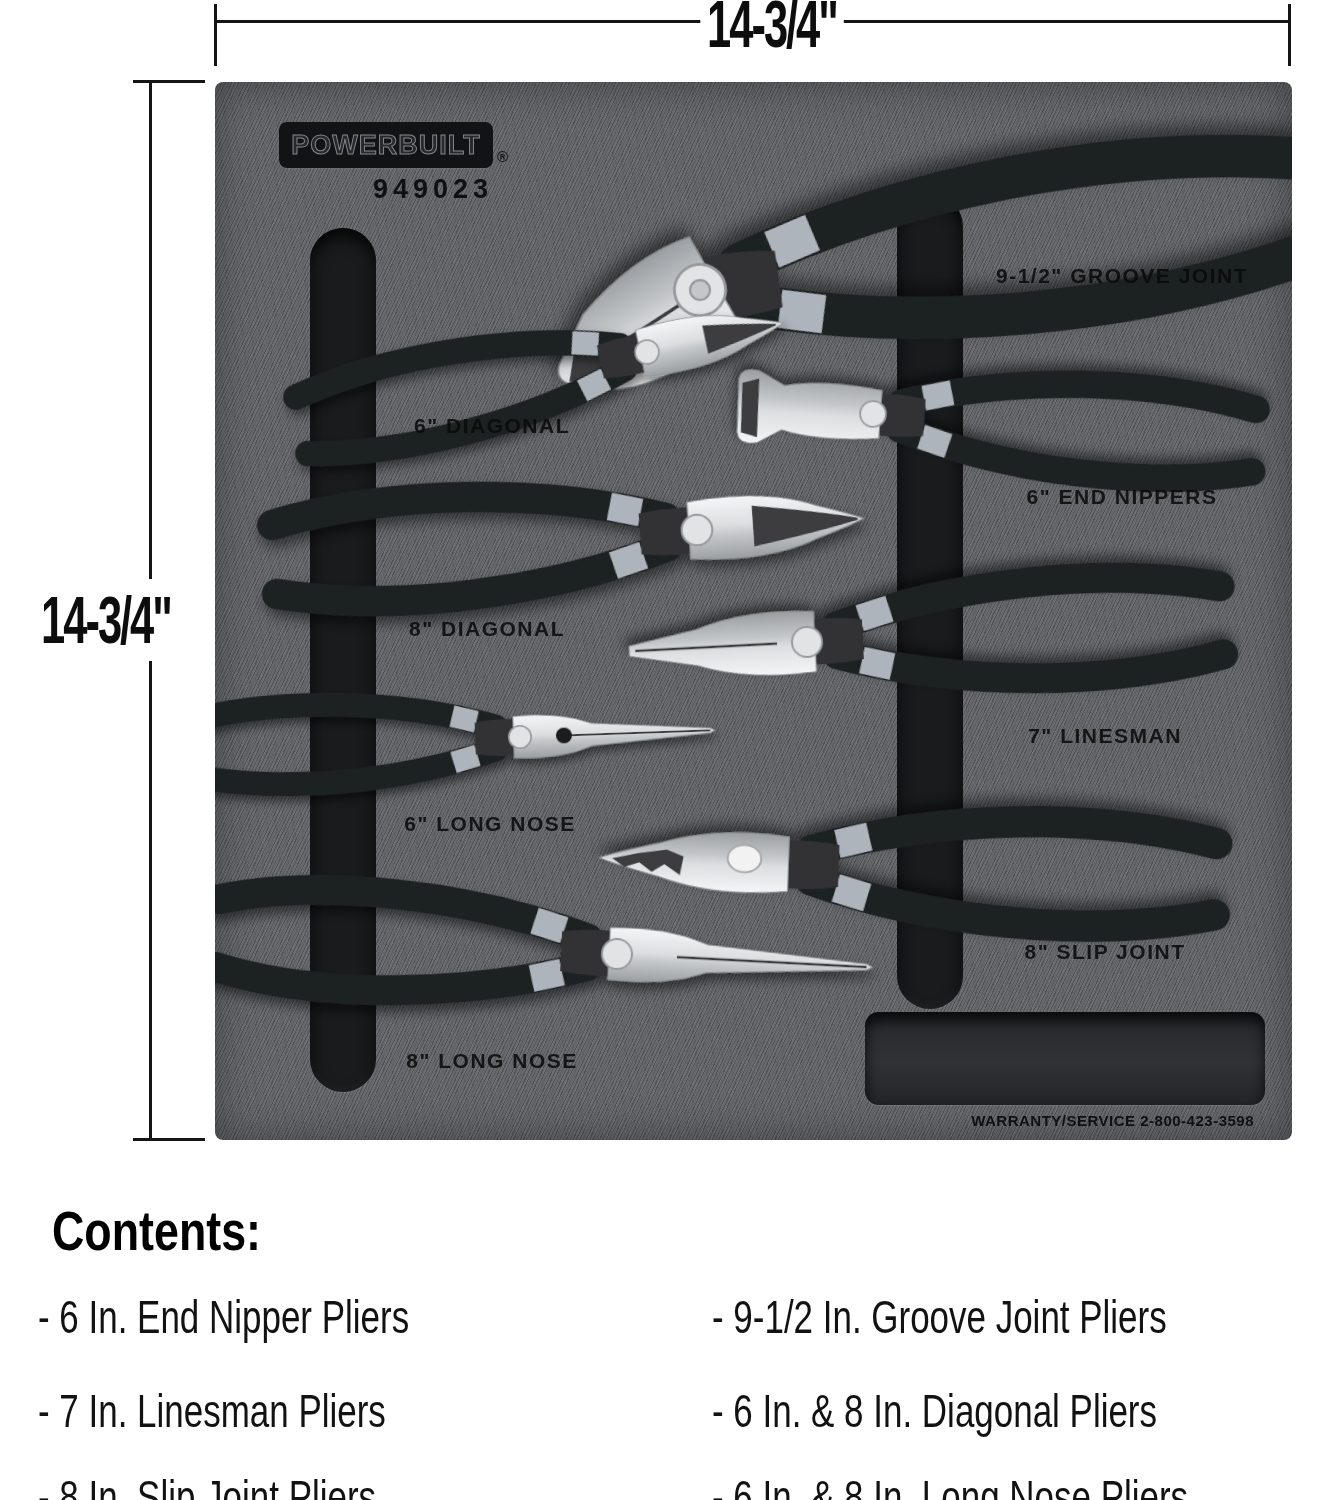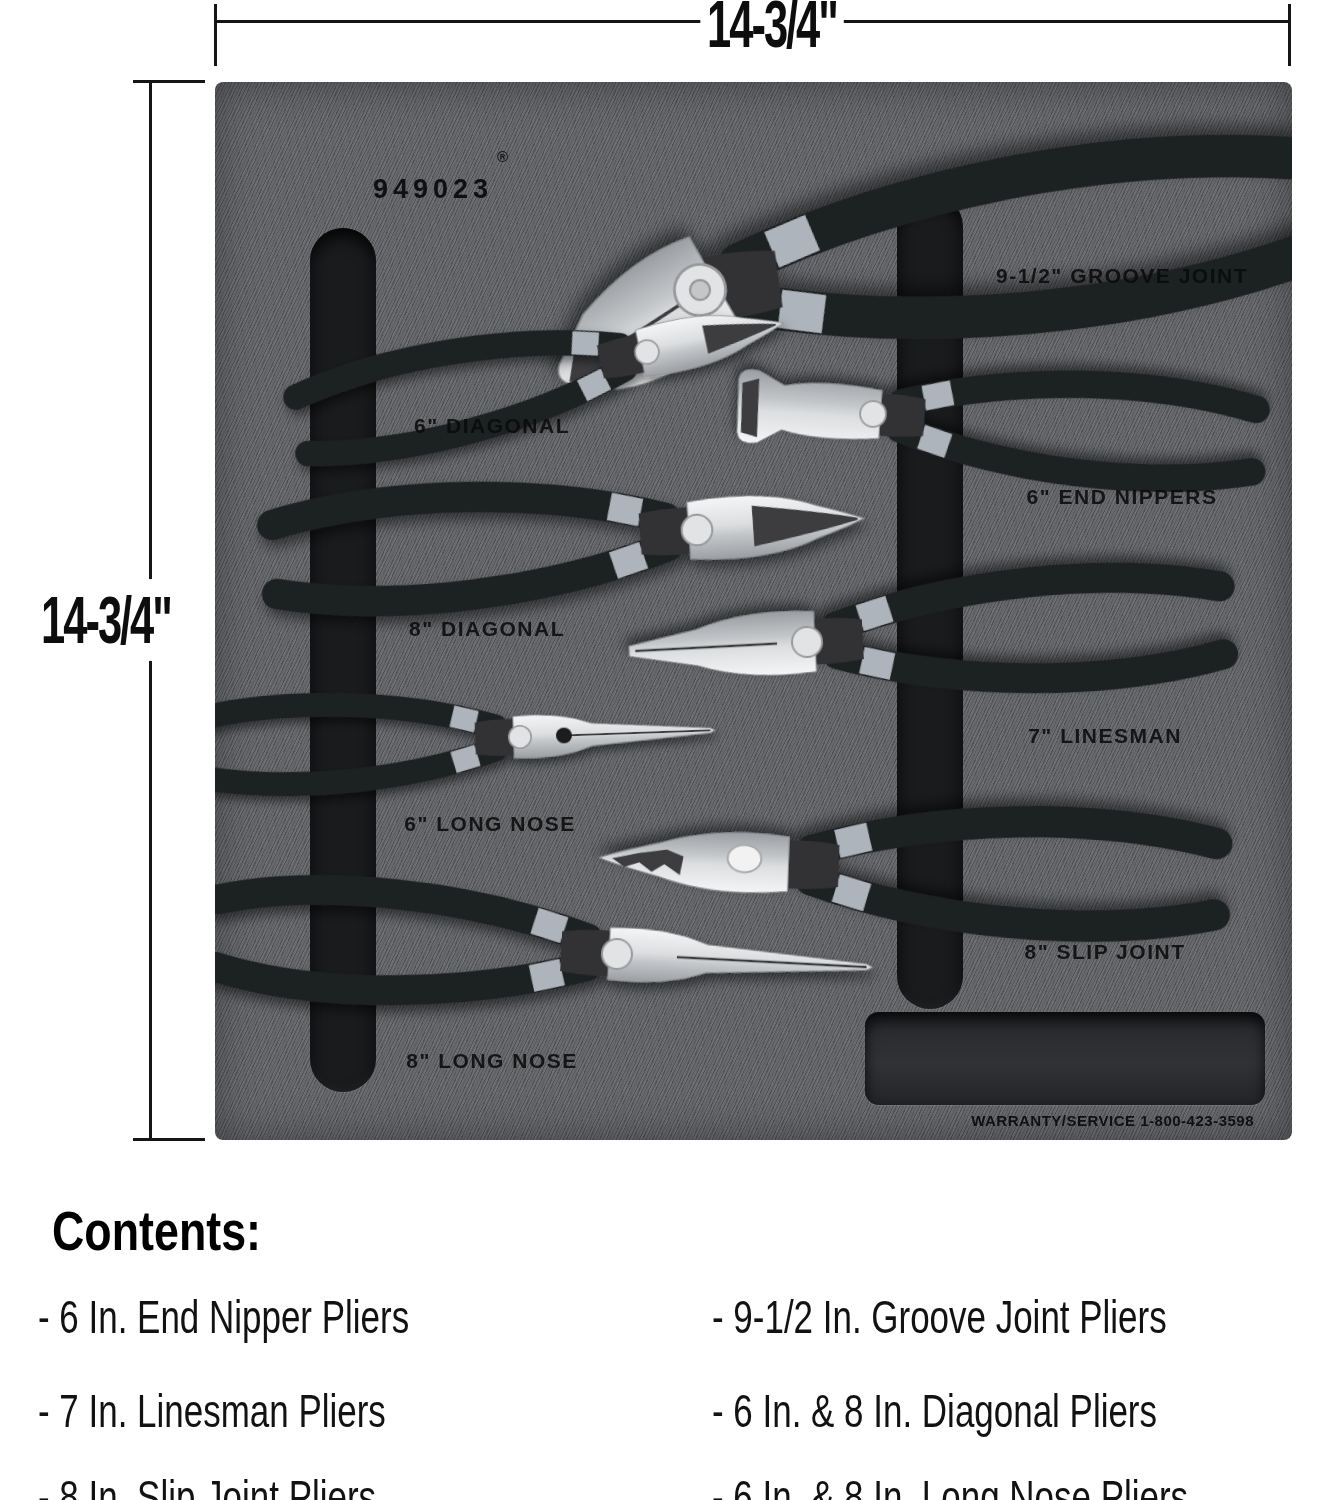--- a/index.html
+++ b/index.html
@@ -182,33 +182,36 @@
       <path class="hdl" d="M -30 14 C -150 52 -300 60 -400 34"></path>
       <path class="collar" d="M -54 -21 L -84 -29"></path>
       <path class="collar" d="M -54 21 L -84 29"></path>
       <path class="neck" d="M -56 -20 Q -10 -27 30 -18 L 30 18 Q -10 27 -56 20 Z"></path>
       <path class="head" d="M -8 -26 Q 50 -30 90 -14 L 250 -3 L 256 0 L 250 3 L 90 14 Q 50 30 -8 26 Z"></path>
       <line class="seam" x1="60" y1="0" x2="250" y2="0"></line>
       <circle class="pivot" r="15"></circle>
     </g>
   </svg>
 
+  <div class="badge">
+    <span class="badge-text">POWERBUILT</span>
+  </div>
   <span class="reg-mark">®</span>
   <div class="model-number">949023</div>
 
   <div class="tool-label" style="left:907px;top:182px;">9-1/2" GROOVE JOINT</div>
   <div class="tool-label" style="left:277px;top:332px;">6" DIAGONAL</div>
   <div class="tool-label" style="left:907px;top:403px;">6" END NIPPERS</div>
   <div class="tool-label" style="left:272px;top:535px;">8" DIAGONAL</div>
   <div class="tool-label" style="left:890px;top:642px;">7" LINESMAN</div>
   <div class="tool-label" style="left:275px;top:730px;">6" LONG NOSE</div>
   <div class="tool-label" style="left:890px;top:858px;">8" SLIP JOINT</div>
   <div class="tool-label" style="left:277px;top:967px;">8" LONG NOSE</div>
 
-  <div class="warranty">WARRANTY/SERVICE 1-800-423-3598</div>
+  <div class="warranty">WARRANTY/SERVICE 2-800-423-3598</div>
 </div>
 
 <div class="contents-heading">Contents:</div>
 
 <div class="contents-item" style="left:38px;top:1290px;">- 6 In. End Nipper Pliers</div>
 <div class="contents-item" style="left:38px;top:1384px;">- 7 In. Linesman Pliers</div>
 <div class="contents-item" style="left:38px;top:1470px;">- 8 In. Slip Joint Pliers</div>
 
 <div class="contents-item" style="left:712px;top:1290px;">- 9-1/2 In. Groove Joint Pliers</div>
 <div class="contents-item" style="left:712px;top:1384px;">- 6 In. &amp; 8 In. Diagonal Pliers</div>

